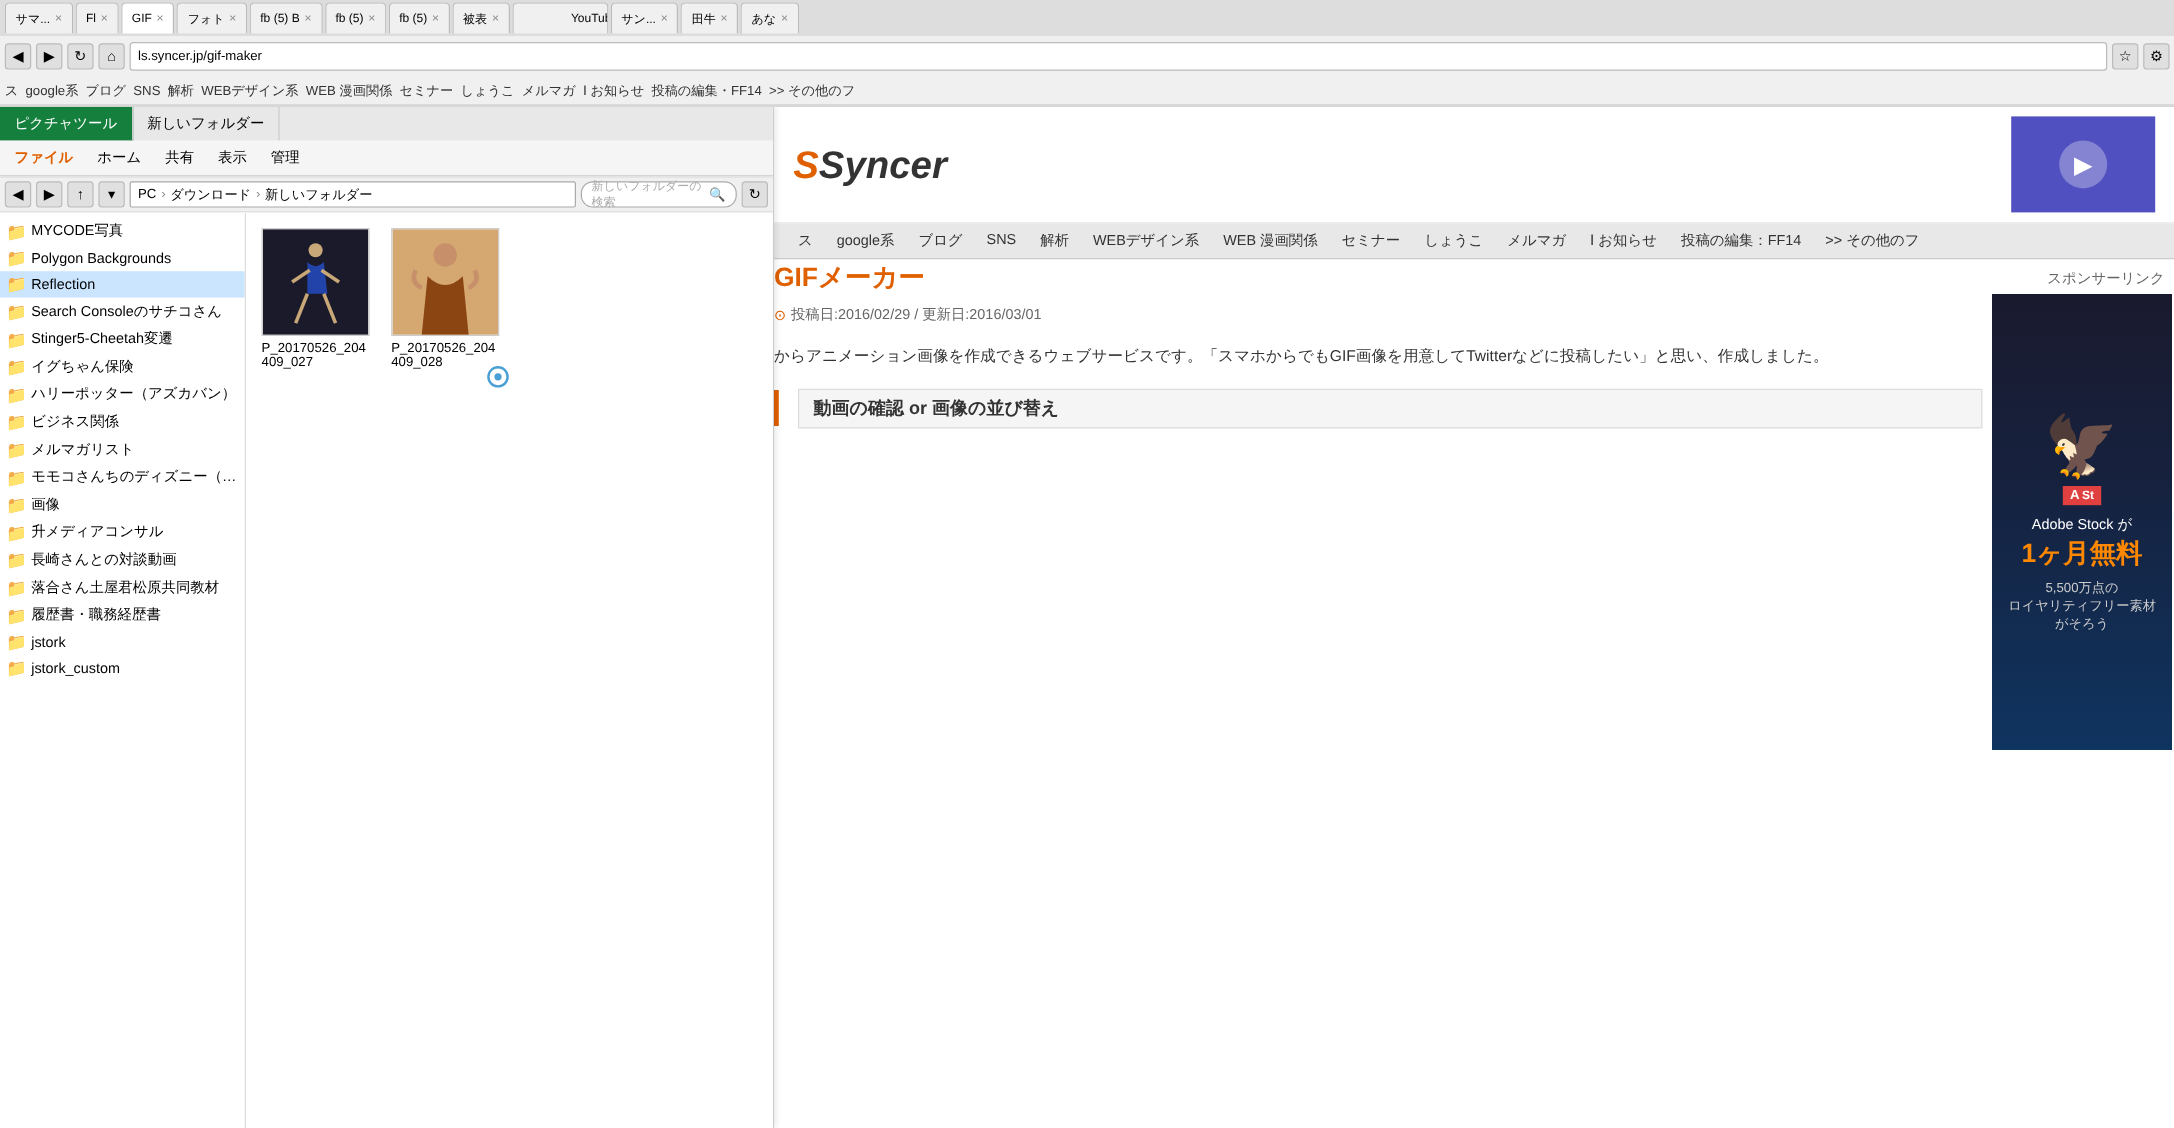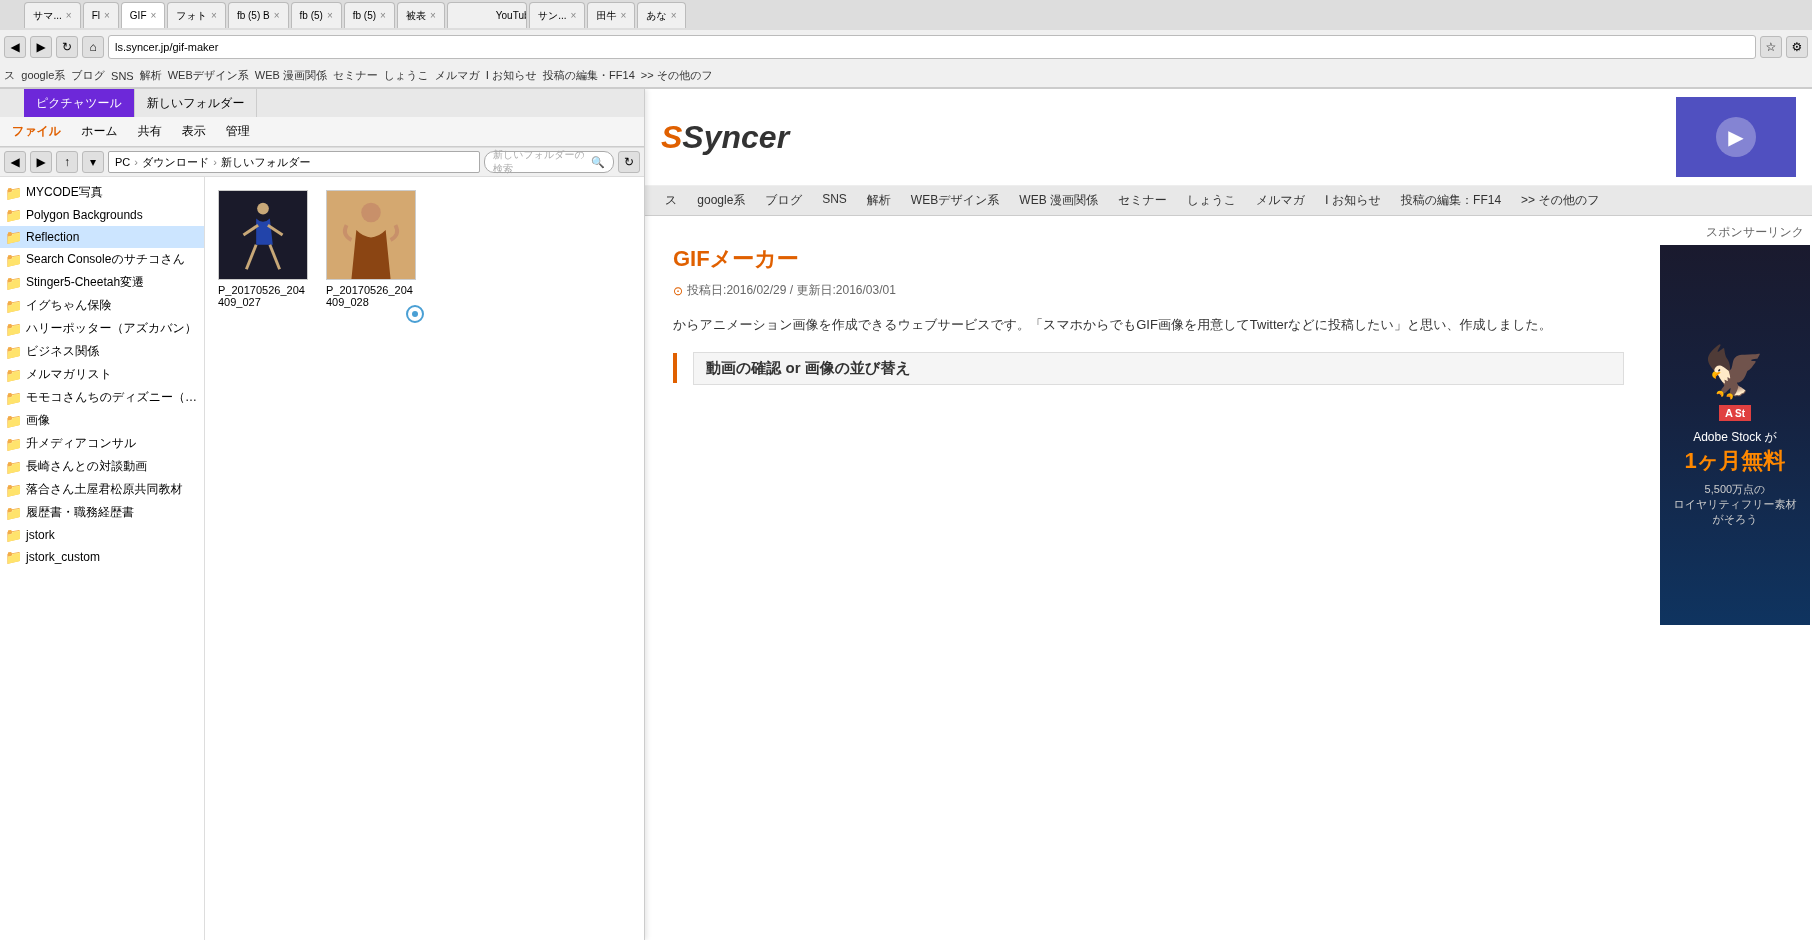--- a/index.html
+++ b/index.html
@@ -18,21 +18,21 @@
     .bookmark-item { white-space: nowrap; cursor: pointer; color: #333; }
 
     
     .main-area { display: flex; flex: 1; overflow: hidden; }
 
     
     .file-explorer { width: 645px; min-width: 645px; background: #fff; border-right: 1px solid #ccc; display: flex; flex-direction: column; box-shadow: 2px 0 5px rgba(0,0,0,0.1); z-index: 10; }
     .explorer-toolbar { background: #f5f5f5; border-bottom: 1px solid #ccc; }
     .explorer-tabs { display: flex; background: #e8e8e8; height: 28px; }
     .explorer-tab { padding: 4px 12px; font-size: 12px; cursor: pointer; border-right: 1px solid #ccc; display: flex; align-items: center; }
-    .explorer-tab.active { background: #6d28d9; color: white; margin-left: 24px; }
+    .explorer-tab.active { background: #15803d; color: white; }
     .explorer-menu-bar { display: flex; gap: 12px; padding: 4px 8px; font-size: 12px; }
     .explorer-menu-item { cursor: pointer; padding: 2px 4px; }
     .explorer-nav-bar { display: flex; align-items: center; height: 30px; padding: 2px 4px; gap: 4px; background: #f0f0f0; border-top: 1px solid #ddd; border-bottom: 1px solid #ddd; }
     .explorer-path { flex: 1; height: 22px; background: #fff; border: 1px solid #aaa; border-radius: 2px; padding: 0 6px; font-size: 11px; display: flex; align-items: center; gap: 4px; }
     .path-sep { color: #888; }
     .explorer-search { width: 130px; height: 22px; background: #fff; border: 1px solid #aaa; border-radius: 10px; padding: 0 8px; font-size: 11px; display: flex; align-items: center; justify-content: space-between; }
     .explorer-body { display: flex; flex: 1; overflow: hidden; }
     .explorer-sidebar { width: 205px; min-width: 205px; overflow-y: auto; border-right: 1px solid #ddd; padding: 4px 0; background: #fff; }
     .sidebar-item { display: flex; align-items: center; padding: 3px 6px; cursor: pointer; font-size: 12px; white-space: nowrap; overflow: hidden; }
     .sidebar-item.selected { background: #cce5ff; }
@@ -51,21 +51,21 @@
     
     .webpage { flex: 1; overflow-y: auto; background: #fff; display: flex; flex-direction: column; }
     .webpage-header { background: #fff; padding: 8px 16px; border-bottom: 1px solid #eee; display: flex; align-items: center; justify-content: space-between; }
     .syncer-logo { font-size: 32px; font-weight: bold; color: #e06000; font-style: italic; }
     .syncer-logo span { color: #333; }
     .video-thumb-box { width: 120px; height: 80px; background: #5050c0; display: flex; align-items: center; justify-content: center; }
     .play-icon { width: 40px; height: 40px; background: rgba(255,255,255,0.3); border-radius: 50%; display: flex; align-items: center; justify-content: center; font-size: 20px; color: white; }
     .webpage-nav-bar { background: #e8e8e8; padding: 4px 16px; display: flex; gap: 12px; font-size: 12px; border-bottom: 1px solid #ccc; flex-wrap: wrap; }
     .webpage-nav-item { cursor: pointer; padding: 2px 4px; color: #333; }
     .webpage-main { display: flex; flex: 1; }
-    .webpage-content { flex: 1; padding: 28px; }
+    .webpage-content { flex: 1; padding: 0; }
     .page-title-jp { font-size: 22px; color: #e06000; font-weight: bold; margin-bottom: 8px; }
     .post-meta { font-size: 12px; color: #666; display: flex; align-items: center; gap: 4px; margin-bottom: 16px; }
     .clock-icon { color: #e06000; }
     .page-description { font-size: 13px; color: #333; margin-bottom: 16px; line-height: 1.6; }
     .section-header { display: flex; align-items: center; gap: 8px; margin-bottom: 12px; }
     .section-bar { width: 4px; height: 30px; background: #e06000; margin-right: 8px; }
     .section-title { font-size: 15px; font-weight: bold; color: #333; background: #f5f5f5; padding: 6px 12px; border: 1px solid #ddd; flex: 1; }
     .upload-area { display: flex; margin-top: 16px; gap: 16px; }
     .upload-preview { width: 220px; height: 160px; background: #111; display: flex; align-items: flex-end; overflow: hidden; }
     .upload-progress { width: 60px; height: 4px; background: #4a9fd4; margin: 4px; }
@@ -74,21 +74,21 @@
     .sponsor-label { font-size: 12px; color: #666; text-align: right; margin-bottom: 4px; }
     .ad-box { width: 150px; height: 380px; background: linear-gradient(180deg, #1a1a2e 0%, #16213e 40%, #0f3460 100%); display: flex; align-items: center; justify-content: center; overflow: hidden; position: relative; }
     .ad-inner { text-align: center; color: white; }
   </style>
 </head>
 <body>
 
 <div class="browser-top">
 
   <div class="tab-bar">
-    <div class="tab" style="font-size:10px;margin-left:20px;">サマ... <span class="tab-close">×</span></div>
+    <div class="tab" style="font-size:10px;">サマ... <span class="tab-close">×</span></div>
     <div class="tab" style="font-size:10px; max-width:60px;">Fl <span class="tab-close">×</span></div>
     <div class="tab active" style="font-size:10px; max-width:70px; background:#fff;">GIF <span class="tab-close">×</span></div>
     <div class="tab" style="font-size:10px; max-width:70px;">フォト <span class="tab-close">×</span></div>
     <div class="tab" style="font-size:10px; max-width:80px;">fb (5) B <span class="tab-close">×</span></div>
     <div class="tab" style="font-size:10px; max-width:70px;">fb (5) <span class="tab-close">×</span></div>
     <div class="tab" style="font-size:10px; max-width:70px;">fb (5) <span class="tab-close">×</span></div>
     <div class="tab" style="font-size:10px; max-width:60px;">被表 <span class="tab-close">×</span></div>
     <div class="tab" style="font-size:10px; max-width:80px;padding-left:48px;">YouTube <span class="tab-close">×</span></div>
     <div class="tab" style="font-size:10px; max-width:60px;">サン... <span class="tab-close">×</span></div>
     <div class="tab" style="font-size:10px; max-width:60px;">田牛 <span class="tab-close">×</span></div>

